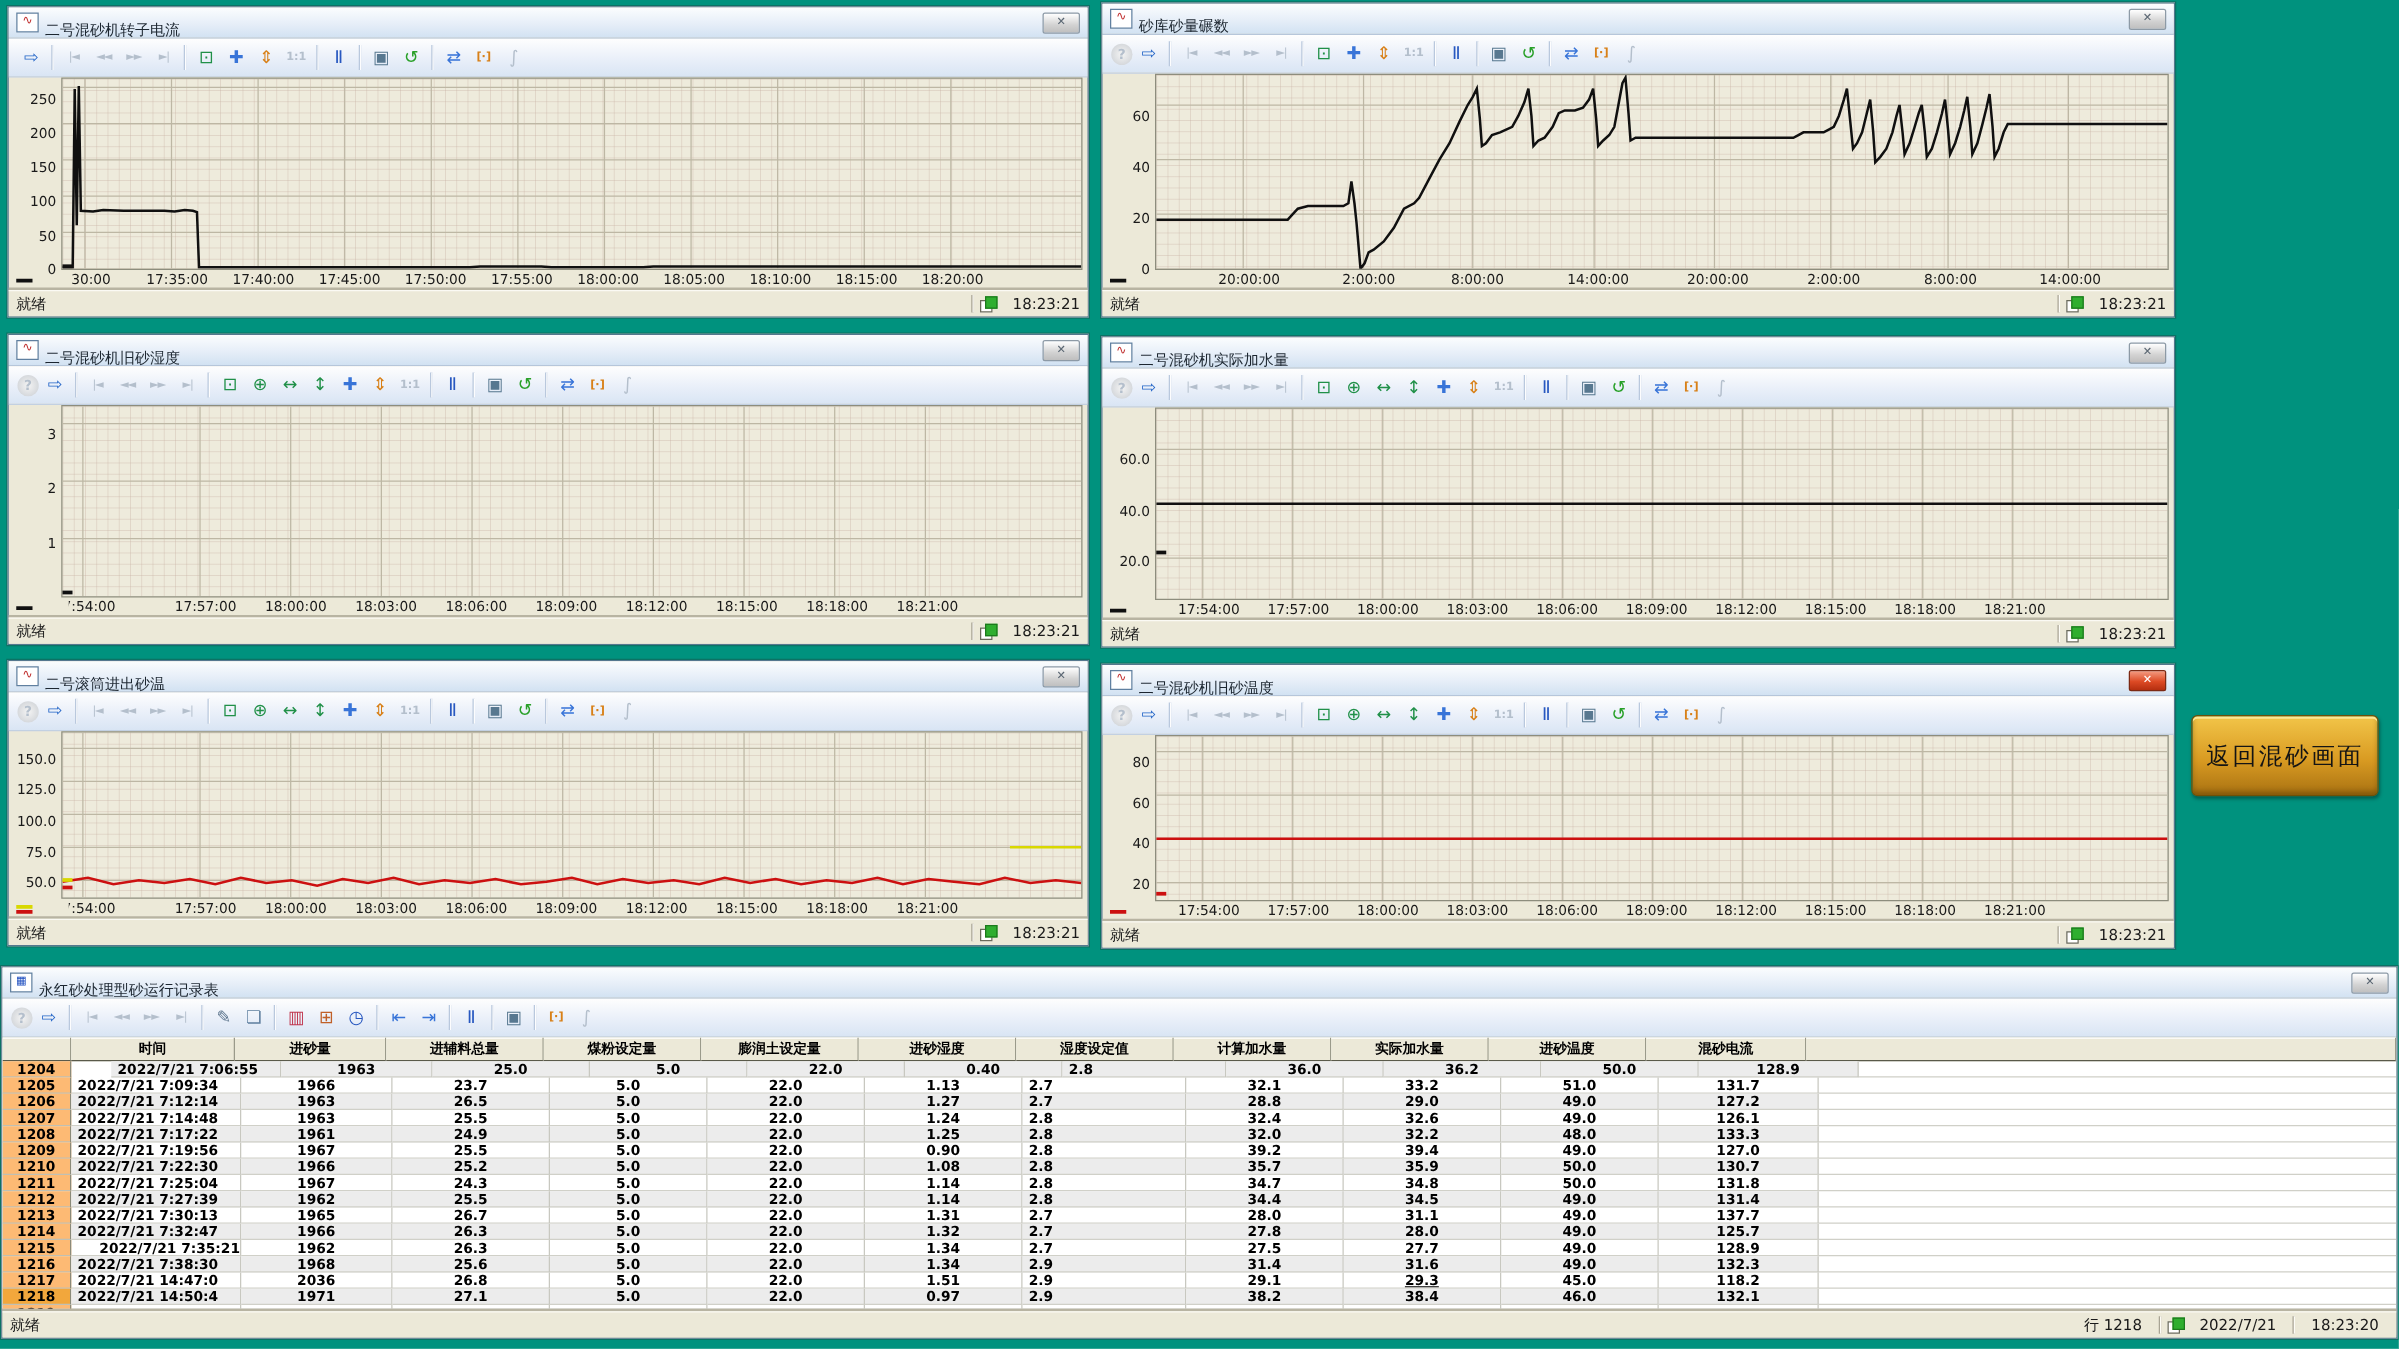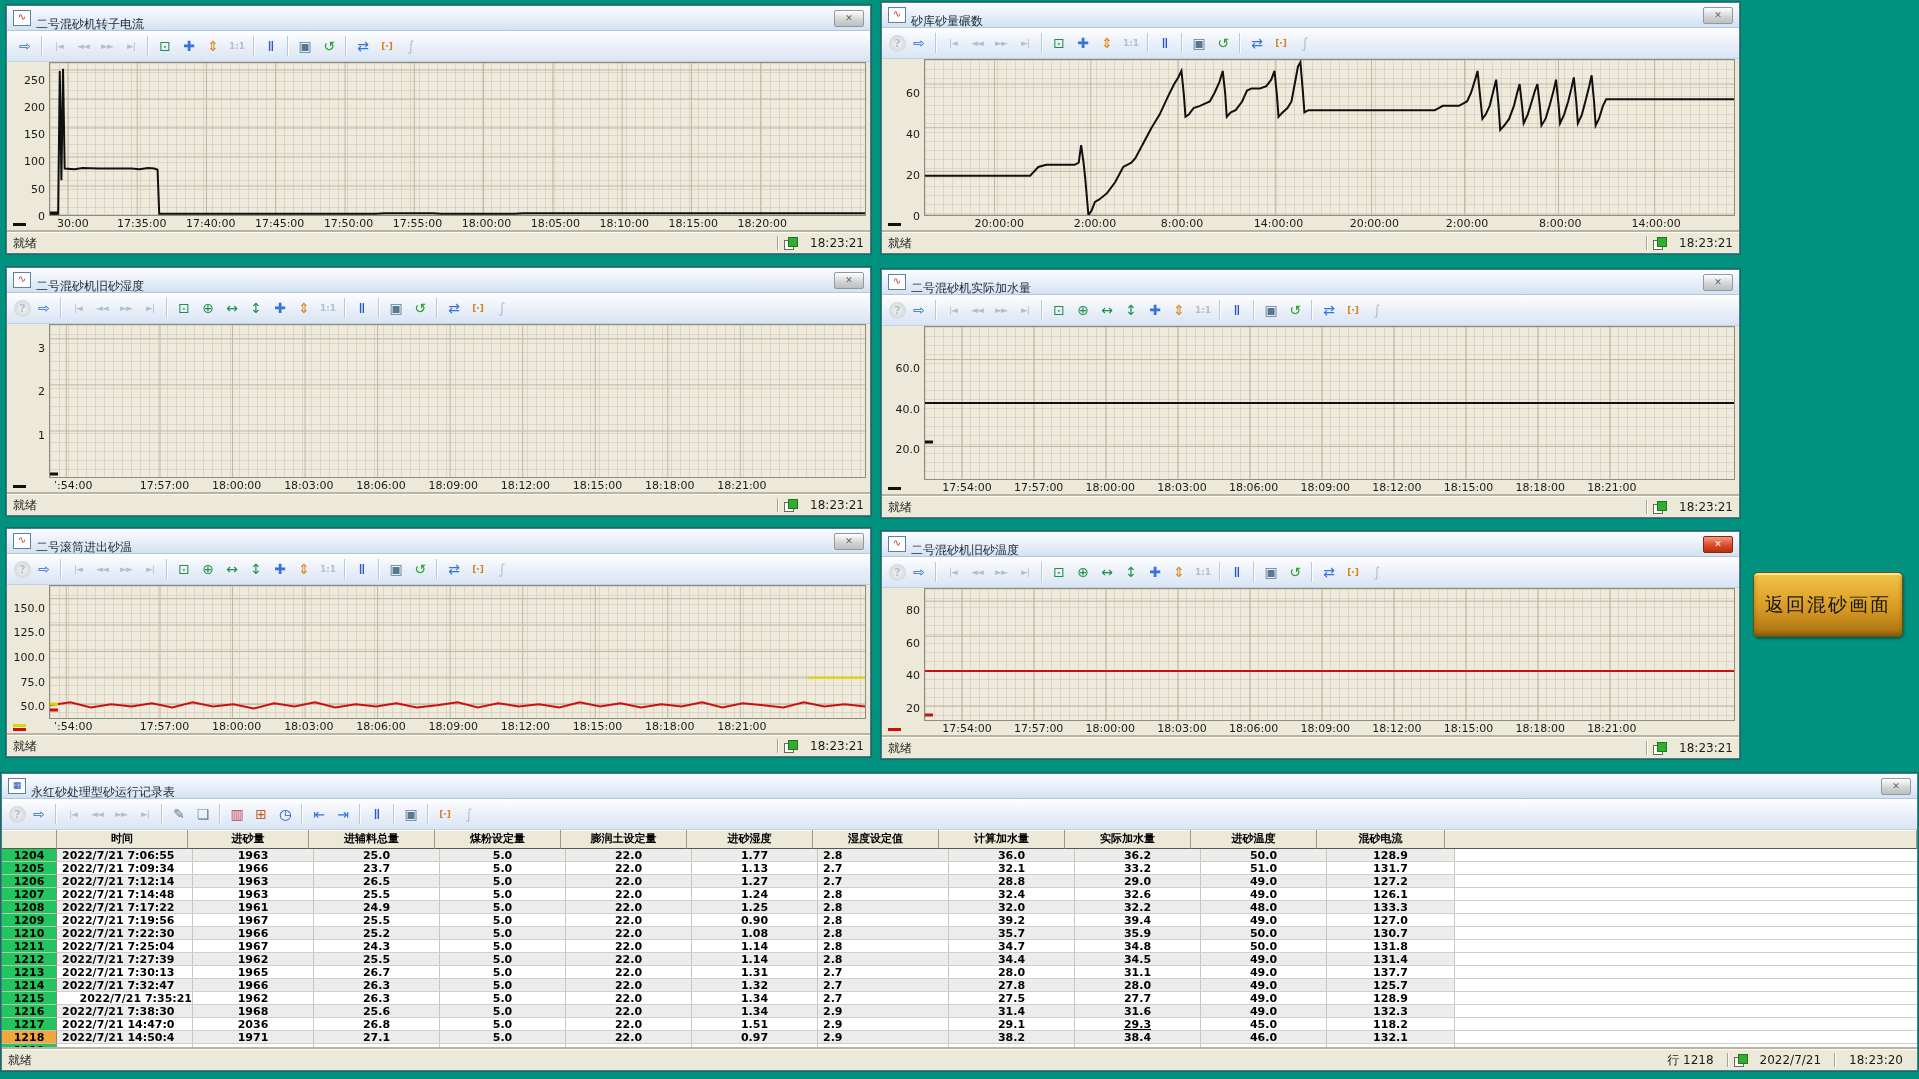--- a/index.html
+++ b/index.html
@@ -57,21 +57,21 @@
   .sync-icon:before{content:"";position:absolute;left:0;top:3px;width:8px;height:8px;background:#fff;border:1px solid #6a6a5a;}
   .sync-icon:after{content:"";position:absolute;left:4px;top:0;width:8px;height:8px;background:#2fae2f;border:1px solid #1c7a1c;}
   .st-time{flex:0 0 auto;min-width:62px;text-align:right;}
 
   
   .grid{flex:1 1 auto;background:#ffffff;overflow:hidden;border-bottom:2px solid #8a8a7a;display:flex;flex-direction:column;}
   .hrow,.trow{display:flex;flex:0 0 auto;}
   .hcell{height:18px;line-height:18px;background:#ece9d8;border-right:1px solid #9a9a8a;border-bottom:1px solid #5a5a4a;
          font-size:11px;font-weight:bold;text-align:center;box-shadow:inset 0 1px 0 #fff;}
   .trow{height:13px;}
-  .rnum{background:#22c55e;border-right:1px solid #8a8a7a;border-bottom:1px solid #c0c0b4;
+  .rnum{background:#fdba74;border-right:1px solid #8a8a7a;border-bottom:1px solid #c0c0b4;
         font-size:11px;font-weight:bold;text-align:center;line-height:13px;}
   .rnum.sel{background:#f2a73c;}
   .tcell{border-right:1px solid #c8c8c0;border-bottom:1px solid #d0d0c8;font-size:11px;font-weight:bold;
          line-height:13px;text-align:center;white-space:nowrap;overflow:hidden;}
   .tcell.left{text-align:left;padding-left:5px;}
   .trow.alt .tcell{background:#ececec;}
   .tfill{flex:1 1 auto;border-bottom:1px solid #d0d0c8;}
   .st-cell{flex:0 0 auto;padding:0 8px;white-space:nowrap;}
 
   
@@ -626,26 +626,26 @@
           <div class="hcell" style="width: 125px; flex: 0 0 125px;">进砂湿度</div>
           <div class="hcell" style="width: 125px; flex: 0 0 125px;">湿度设定值</div>
           <div class="hcell" style="width: 125px; flex: 0 0 125px;">计算加水量</div>
           <div class="hcell" style="width: 125px; flex: 0 0 125px;">实际加水量</div>
           <div class="hcell" style="width: 125px; flex: 0 0 125px;">进砂温度</div>
           <div class="hcell" style="width: 127px; flex: 0 0 127px;">混砂电流</div>
           <div class="hcell" style="flex: 1 1 auto;"></div>
         </div>
         <div class="trow alt">
           <div class="rnum" style="width: 54px; flex: 0 0 54px;">1204</div>
-          <div class="tcell left" style="width: 130px; flex: 0 0 130px;">2022/7/21 7:06:55</div>
+          <div class="tcell left" style="width: 130px; flex: 0 0 130px; margin-left: 32px;">2022/7/21 7:06:55</div>
           <div class="tcell" style="width: 120px; flex: 0 0 120px;">1963</div>
           <div class="tcell" style="width: 125px; flex: 0 0 125px;">25.0</div>
           <div class="tcell" style="width: 125px; flex: 0 0 125px;">5.0</div>
           <div class="tcell" style="width: 125px; flex: 0 0 125px;">22.0</div>
-          <div class="tcell" style="width: 125px; flex: 0 0 125px;">1.77</div>
+          <div class="tcell" style="width: 125px; flex: 0 0 125px;">0.40</div>
           <div class="tcell left" style="width: 125px; flex: 0 0 125px;">2.8</div>
           <div class="tcell" style="width: 125px; flex: 0 0 125px;">36.0</div>
           <div class="tcell" style="width: 125px; flex: 0 0 125px;">36.2</div>
           <div class="tcell" style="width: 125px; flex: 0 0 125px;">50.0</div>
           <div class="tcell" style="width: 127px; flex: 0 0 127px;">128.9</div>
           <div class="tfill"></div>
         </div>
         <div class="trow">
           <div class="rnum" style="width: 54px; flex: 0 0 54px;">1205</div>
           <div class="tcell left" style="width: 130px; flex: 0 0 130px;">2022/7/21 7:09:34</div>

